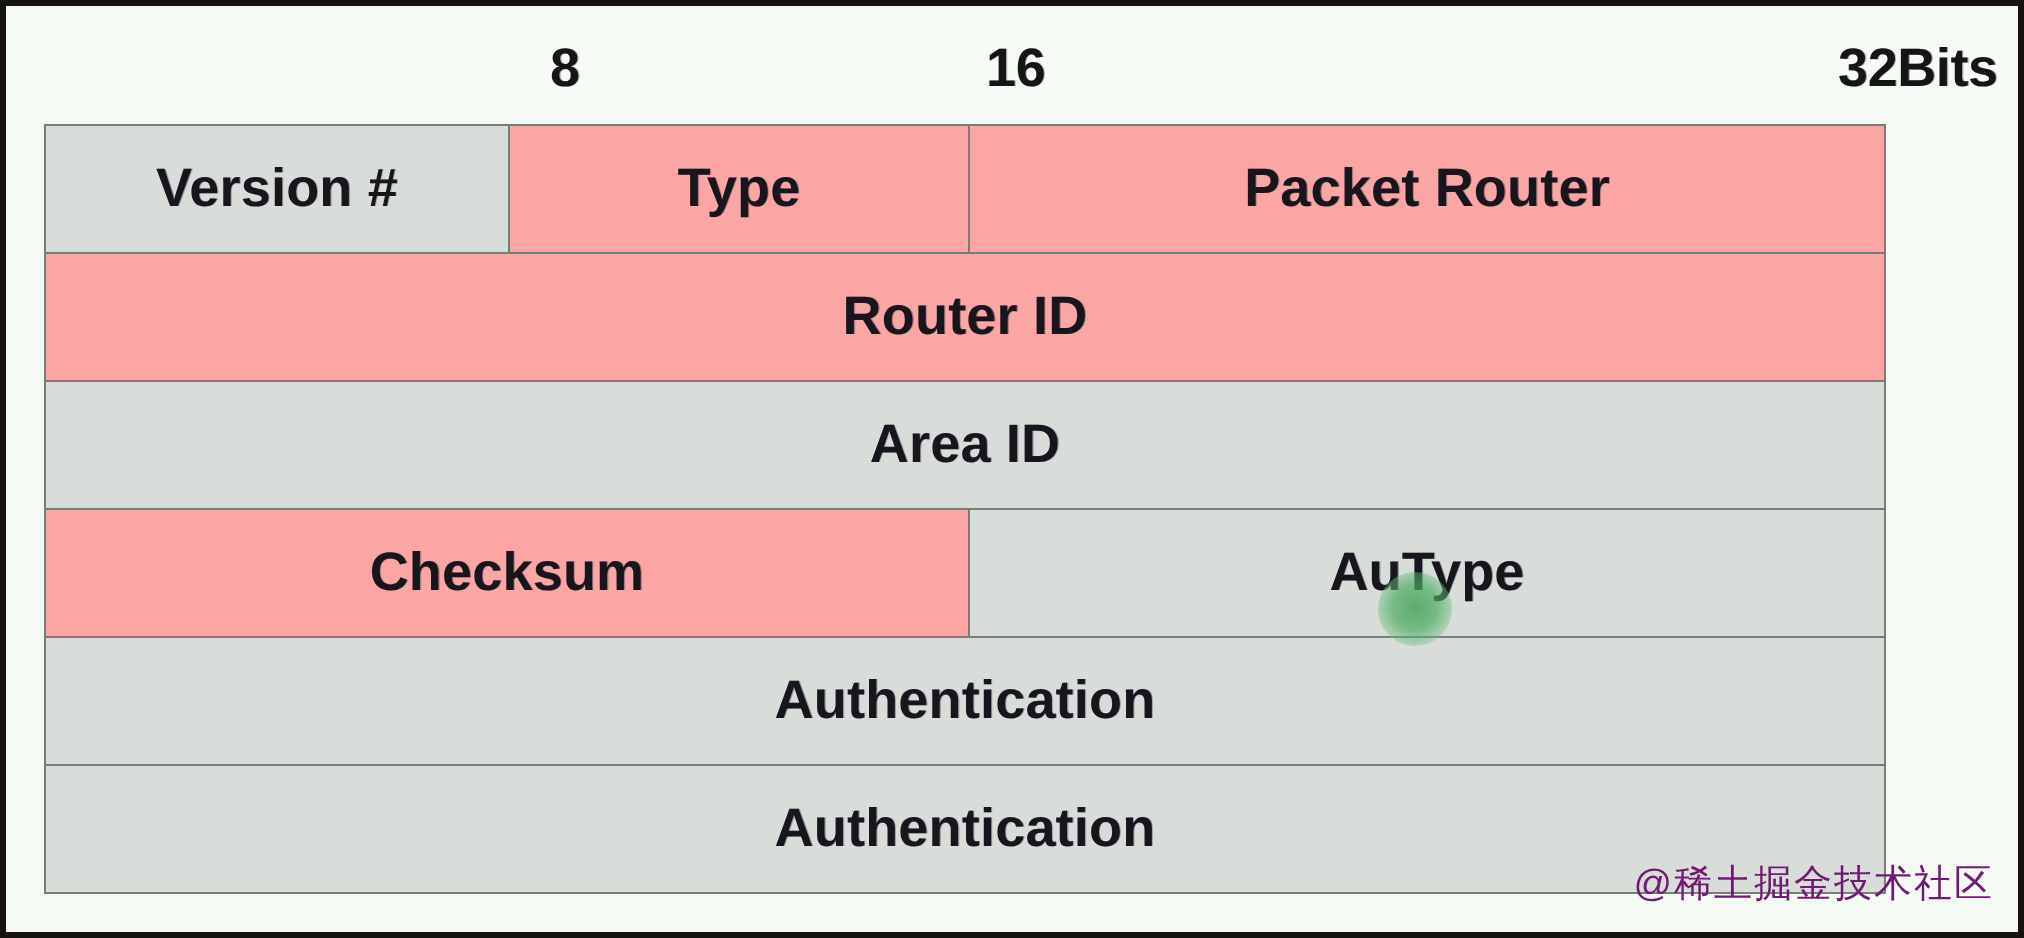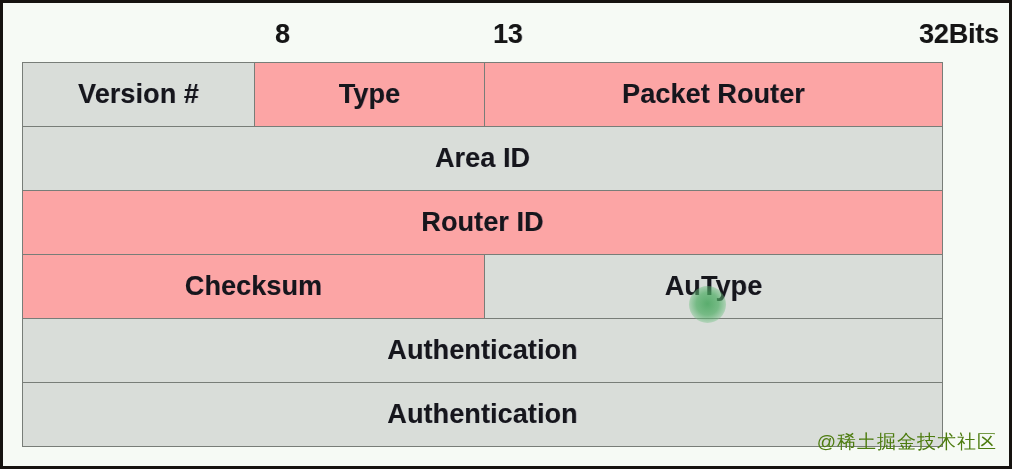--- a/index.html
+++ b/index.html
@@ -88,54 +88,54 @@
                 rgba(150,210,165,0.0) 100%);
     pointer-events: none;
   }
 
   
   #watermark {
     position: absolute;
     right: 12px;
     bottom: 11px;
     font-size: 19px;
-    color: #4d7c0f;
+    color: #701a75;
     letter-spacing: 1px;
     white-space: nowrap;
     user-select: none;
   }
 </style>
 </head>
 <body>
 
 <div id="stage">
 
   <div id="bit-ruler">
     <span class="ruler-tick t8">8</span>
-    <span class="ruler-tick t16">13</span>
+    <span class="ruler-tick t16">16</span>
     <span class="ruler-tick t32">32Bits</span>
   </div>
 
   <table id="packet-table">
     <colgroup>
       <col class="c8a">
         <col class="c8b">
         <col class="c16">
     </colgroup>
     <tbody>
       <tr>
         <td class="cell-gray">Version #</td>
         <td class="cell-white">Type</td>
         <td class="cell-white">Packet Router</td>
       </tr>
       <tr>
-        <td class="cell-gray" colspan="3">Area ID</td>
+        <td class="cell-white" colspan="3">Router ID</td>
       </tr>
       <tr>
-        <td class="cell-white" colspan="3">Router ID</td>
+        <td class="cell-gray" colspan="3">Area ID</td>
       </tr>
       <tr>
         <td class="cell-white" colspan="2">Checksum</td>
         <td class="cell-gray">AuType</td>
       </tr>
       <tr>
         <td class="cell-gray" colspan="3">Authentication</td>
       </tr>
       <tr>
         <td class="cell-gray" colspan="3">Authentication</td>

